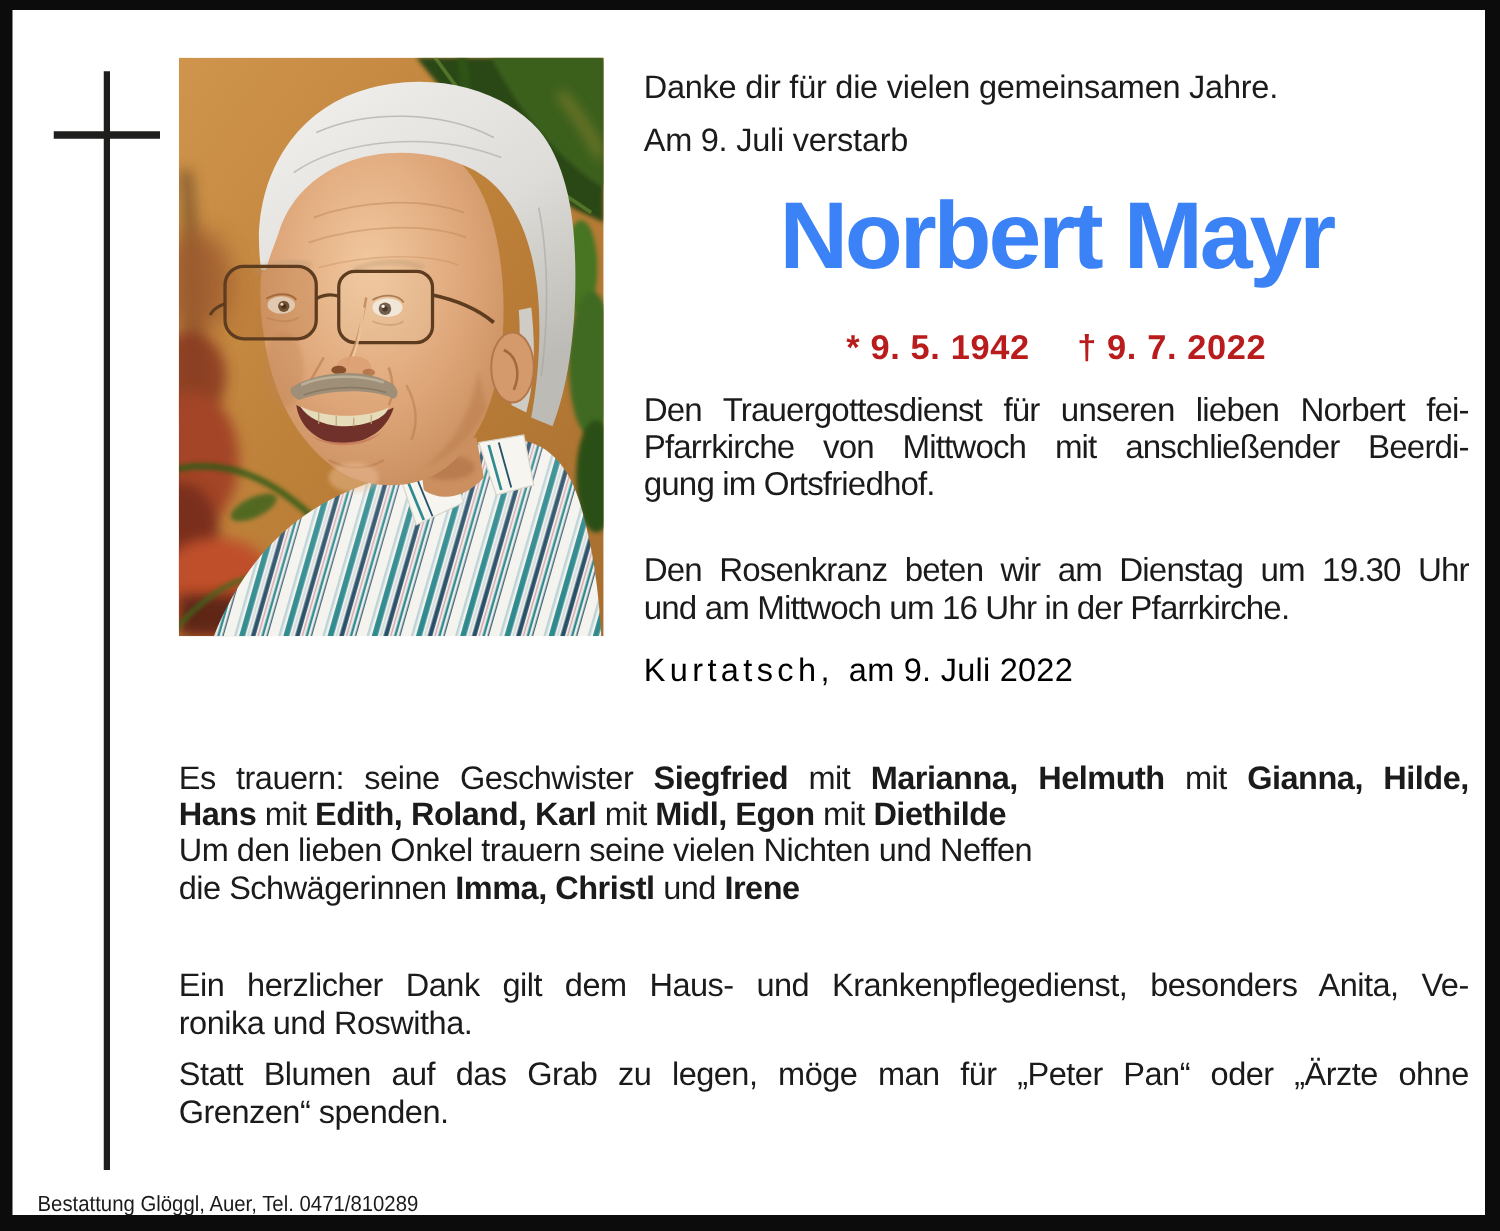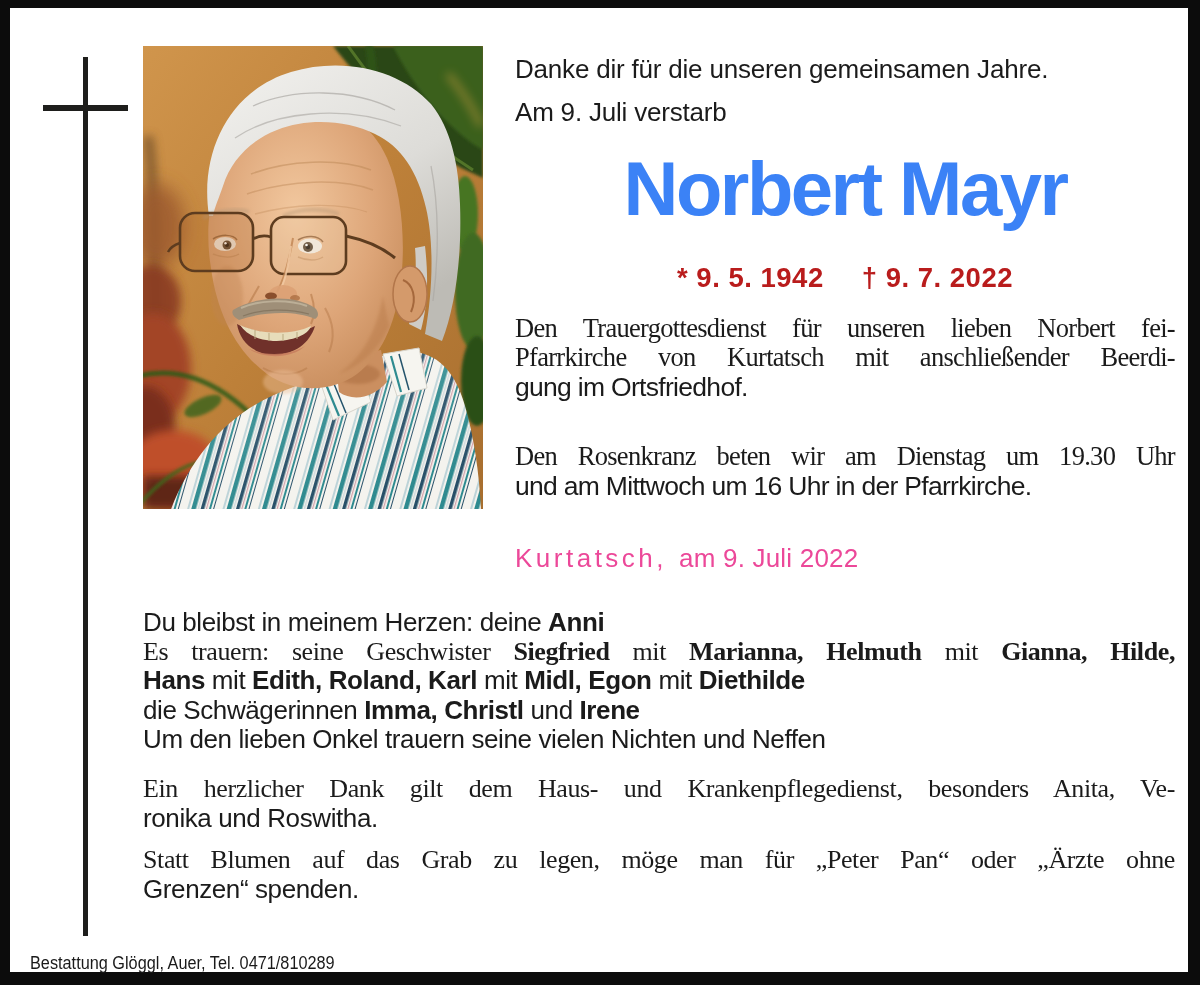--- a/index.html
+++ b/index.html
@@ -33,33 +33,33 @@
     margin-top:24px;font-size:76px;line-height:76px;font-weight:bold;
     letter-spacing:-2.5px;text-align:center;color:#3b82f6;white-space:nowrap;
   }
   .dates{
     margin-top:34px;display:flex;justify-content:center;gap:38px;
     font-weight:bold;font-size:27.5px;line-height:33px;color:#b91c1c;
     letter-spacing:0.5px;
   }
   .para{margin-top:20px;font-size:26.5px;line-height:29.4px;letter-spacing:-0.7px;}
   .para.second{margin-top:40px;}
-  .dateline{margin-top:42px;font-size:26px;line-height:30px;color:#ec4899;}
+  .dateline{margin-top:20px;font-size:26px;line-height:30px;color:#000000;}
   .dateline .place{letter-spacing:3.5px;}
   .dateline .rest{margin-left:12px;letter-spacing:0.2px;}
   
   .family{position:absolute;left:133px;top:600px;width:1032px;
     font-size:26px;line-height:29.2px;letter-spacing:-0.4px;color:#1b1b1b;}
   .thanks{position:absolute;left:133px;top:766px;width:1032px;
     font-size:26px;line-height:29.5px;letter-spacing:-0.4px;color:#1b1b1b;}
   .thanks .tpara{margin-top:12px;}
   .thanks .tpara:first-child{margin-top:0;}
   
   .tline{min-height:1em;}
-  .tline.just{text-align:justify;text-align-last:justify;font-family:Liberation Serif, serif;}
+  .tline.just{text-align:justify;text-align-last:justify;}
   .tline .b{font-weight:bold;}
   
   .footer{
     position:absolute;left:20px;top:944px;font-size:17.5px;line-height:22px;
     color:#1a1a1a;transform:scaleX(0.93);transform-origin:left center;
     letter-spacing:0px;white-space:nowrap;
   }
 </style>
 </head>
 <body>
@@ -207,47 +207,46 @@
       <path d="M112,284 L112,293 M126,287 L126,295 M140,288 L140,295 M154,286 L154,293" stroke="#b9a97e" stroke-width="1"></path>
       <path d="M106,303 C122,310 146,310 162,300 C150,312 122,314 106,303 Z" fill="#c67a5c" opacity="0.8"></path>
 
       <path d="M120,322 C134,330 152,330 164,322" stroke="#b57947" stroke-width="2" fill="none" opacity="0.5"></path>
       <ellipse cx="140" cy="336" rx="20" ry="12" fill="#eec19b" opacity="0.45" filter="url(#b1)"></ellipse>
     </svg>
   </div>
 
 
   <div class="rcol">
-    <div class="intro-line">Danke dir für die unseren gemeinsamen Jahre.</div>
+    <div class="intro-line">Danke dir für die vielen gemeinsamen Jahre.</div>
     <div class="intro-line second">Am 9. Juli verstarb</div>
     <div class="deceased-name">Norbert Mayr</div>
     <div class="dates">
       <span>* 9. 5. 1942</span>
       <span>† 9. 7. 2022</span>
     </div>
     <div class="para">
         <div class="tline just"><span>Den Trauergottesdienst für unseren lieben Norbert fei-</span></div>
-        <div class="tline just"><span>Pfarrkirche von Kurtatsch mit anschließender Beerdi-</span></div>
+        <div class="tline just"><span>Pfarrkirche von Mittwoch mit anschließender Beerdi-</span></div>
         <div class="tline"><span>gung im Ortsfriedhof.</span></div>
       </div>
     <div class="para second">
         <div class="tline just"><span>Den Rosenkranz beten wir am Dienstag um 19.30 Uhr</span></div>
         <div class="tline"><span>und am Mittwoch um 16 Uhr in der Pfarrkirche.</span></div>
       </div>
     <div class="dateline">
       <span class="place">Kurtatsch,</span><span class="rest">am 9. Juli 2022</span>
     </div>
   </div>
 
   <div class="family">
-      <div class="tline"><span>Du bleibst in meinem Herzen: deine </span><span class="b">Anni</span></div>
       <div class="tline just"><span>Es trauern: seine Geschwister </span><span class="b">Siegfried</span><span> mit </span><span class="b">Marianna, Helmuth</span><span> mit </span><span class="b">Gianna, Hilde,</span></div>
       <div class="tline"><span class="b">Hans</span><span> mit </span><span class="b">Edith, Roland, Karl</span><span> mit </span><span class="b">Midl, Egon</span><span> mit </span><span class="b">Diethilde</span></div>
+      <div class="tline"><span>Um den lieben Onkel trauern seine vielen Nichten und Neffen</span></div>
       <div class="tline"><span>die Schwägerinnen </span><span class="b">Imma, Christl</span><span> und </span><span class="b">Irene</span></div>
-      <div class="tline"><span>Um den lieben Onkel trauern seine vielen Nichten und Neffen</span></div>
     </div>
 
   <div class="thanks">
     <div class="tpara">
         <div class="tline just"><span>Ein herzlicher Dank gilt dem Haus- und Krankenpflegedienst, besonders Anita, Ve-</span></div>
         <div class="tline"><span>ronika und Roswitha.</span></div>
       </div>
     <div class="tpara">
         <div class="tline just"><span>Statt Blumen auf das Grab zu legen, möge man für „Peter Pan“ oder „Ärzte ohne</span></div>
         <div class="tline"><span>Grenzen“ spenden.</span></div>

